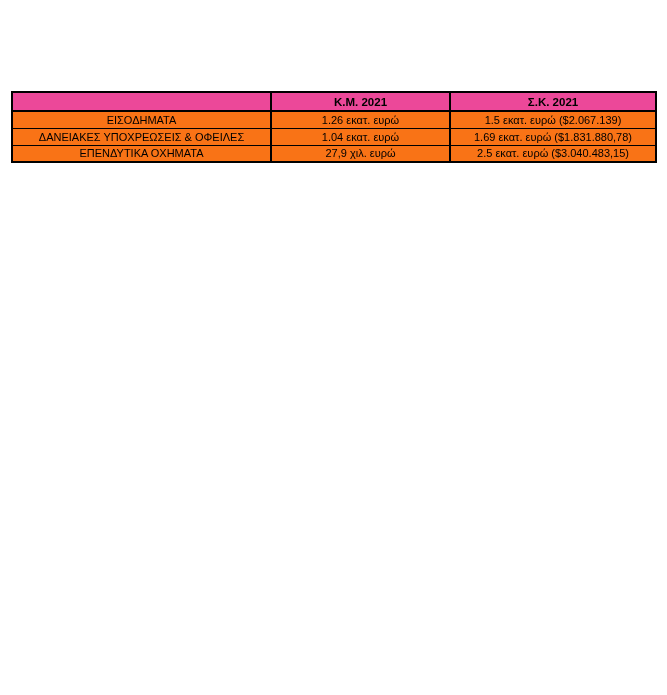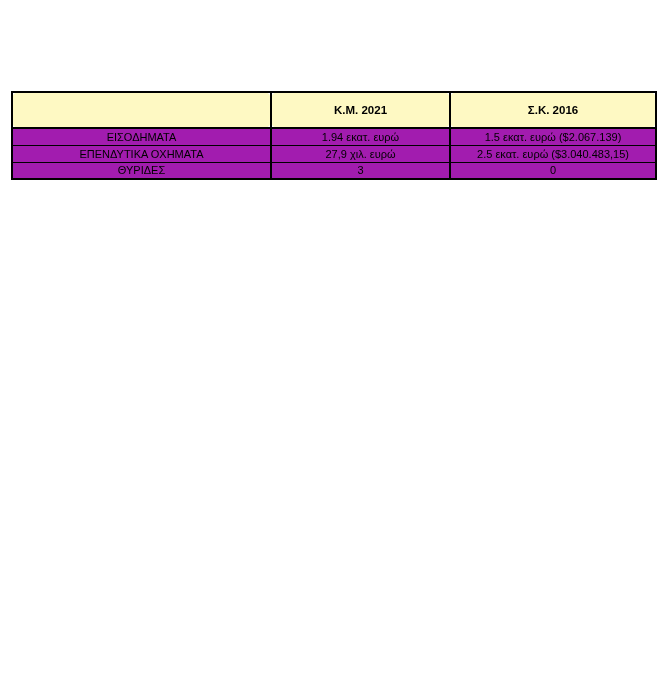--- a/index.html
+++ b/index.html
@@ -34,65 +34,64 @@
     border-right: 2px solid #000000;
     text-align: center;
     vertical-align: middle;
     font-size: 11px;
     color: #000000;
     padding: 0 4px;
     white-space: nowrap;
     overflow: hidden;
   }
   table.doc-table thead th {
-    background: #fef9c3;
+    background: #ec4899;
     font-weight: bold;
     font-size: 11.5px;
-    height: 36px;
+    height: 19px;
     border-bottom-width: 2px;
-    border-radius: 7px;
   }
   table.doc-table tbody td {
     height: 17px;
-    background: #a21caf;
+    background: #f97316;
   }
   col.c1 { width: 259px; }
   col.c2 { width: 179px; }
   col.c3 { width: 206px; }
 </style>
 </head>
 <body>
 
 <div class="page">
 
   <table class="doc-table">
     <colgroup>
       <col class="c1">
       <col class="c2">
       <col class="c3">
     </colgroup>
     <thead>
       <tr>
         <th></th>
         <th>Κ.Μ. 2021</th>
-        <th>Σ.Κ. 2016</th>
+        <th>Σ.Κ. 2021</th>
       </tr>
     </thead>
     <tbody>
       <tr>
         <td>ΕΙΣΟΔΗΜΑΤΑ</td>
-        <td>1.94 εκατ. ευρώ</td>
+        <td>1.26 εκατ. ευρώ</td>
         <td>1.5 εκατ. ευρώ ($2.067.139)</td>
+      </tr>
+      <tr>
+        <td>ΔΑΝΕΙΑΚΕΣ ΥΠΟΧΡΕΩΣΕΙΣ &amp; ΟΦΕΙΛΕΣ</td>
+        <td>1.04 εκατ. ευρώ</td>
+        <td>1.69 εκατ. ευρώ ($1.831.880,78)</td>
       </tr>
       <tr>
         <td>ΕΠΕΝΔΥΤΙΚΑ ΟΧΗΜΑΤΑ</td>
         <td>27,9 χιλ. ευρώ</td>
         <td>2.5 εκατ. ευρώ ($3.040.483,15)</td>
-      </tr>
-      <tr>
-        <td>ΘΥΡΙΔΕΣ</td>
-        <td>3</td>
-        <td>0</td>
       </tr>
     </tbody>
   </table>
 
 </div>
 
 </body></html>

